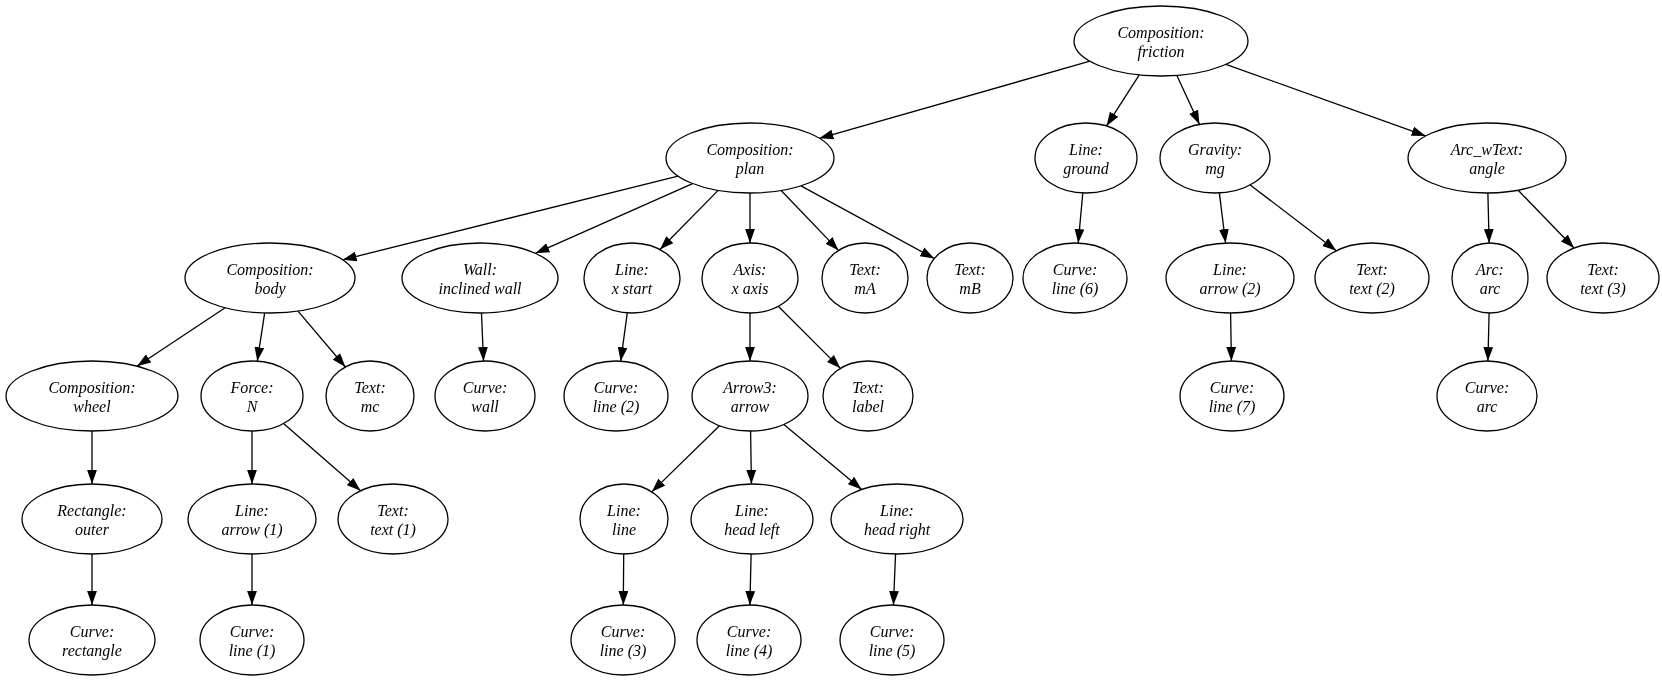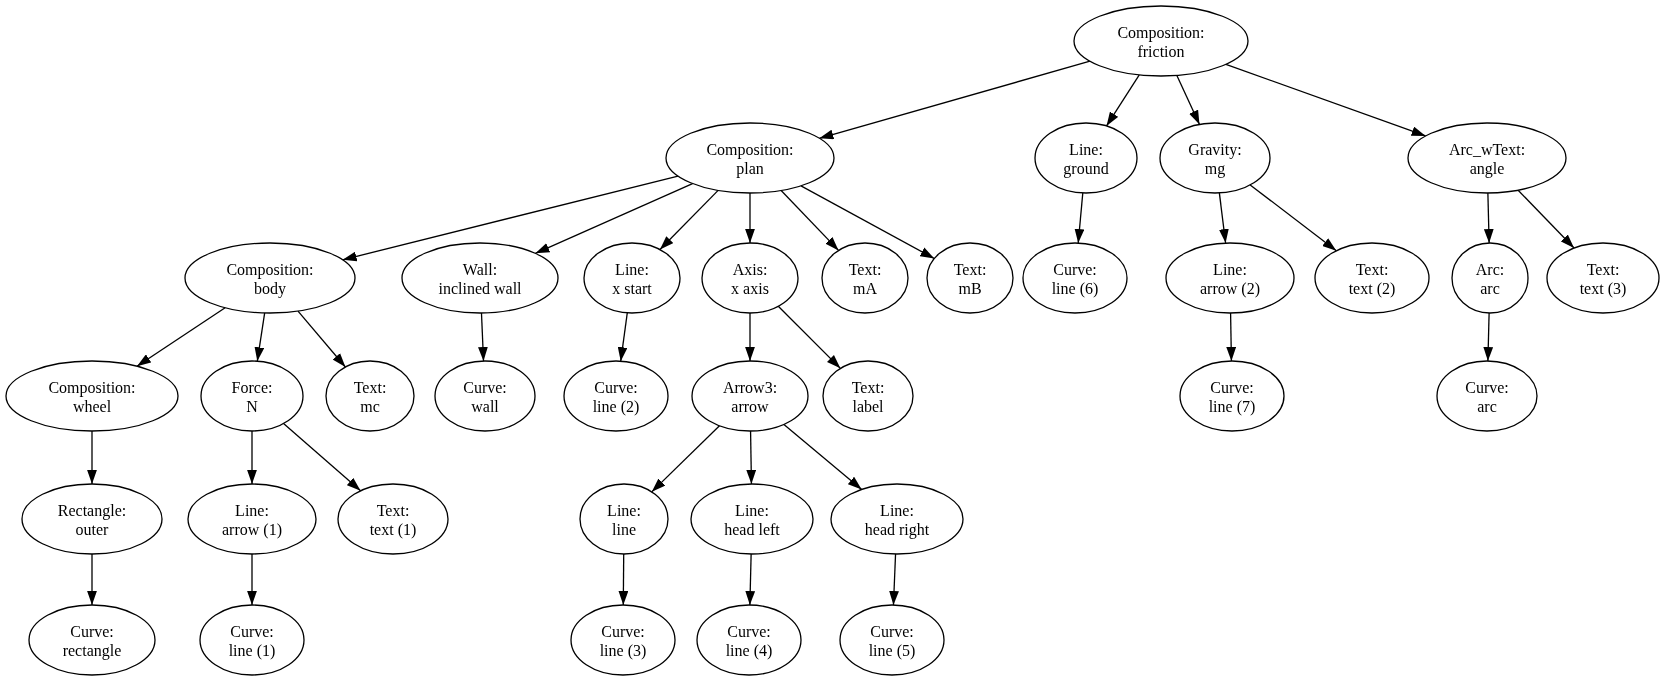--- a/index.html
+++ b/index.html
@@ -6,20 +6,21 @@
     margin: 0;
     padding: 0;
     background: #ffffff;
   }
   .stage {
     position: relative;
     width: 1662px;
     height: 681px;
     background: #ffffff;
     overflow: hidden;
+    font-style: italic;
   }
   svg {
     display: block;
     font-family: "Liberation Serif", "DejaVu Serif", serif;
   }
   svg text {
     font-size: 16px;
     fill: #000000;
     text-anchor: middle;
   }

